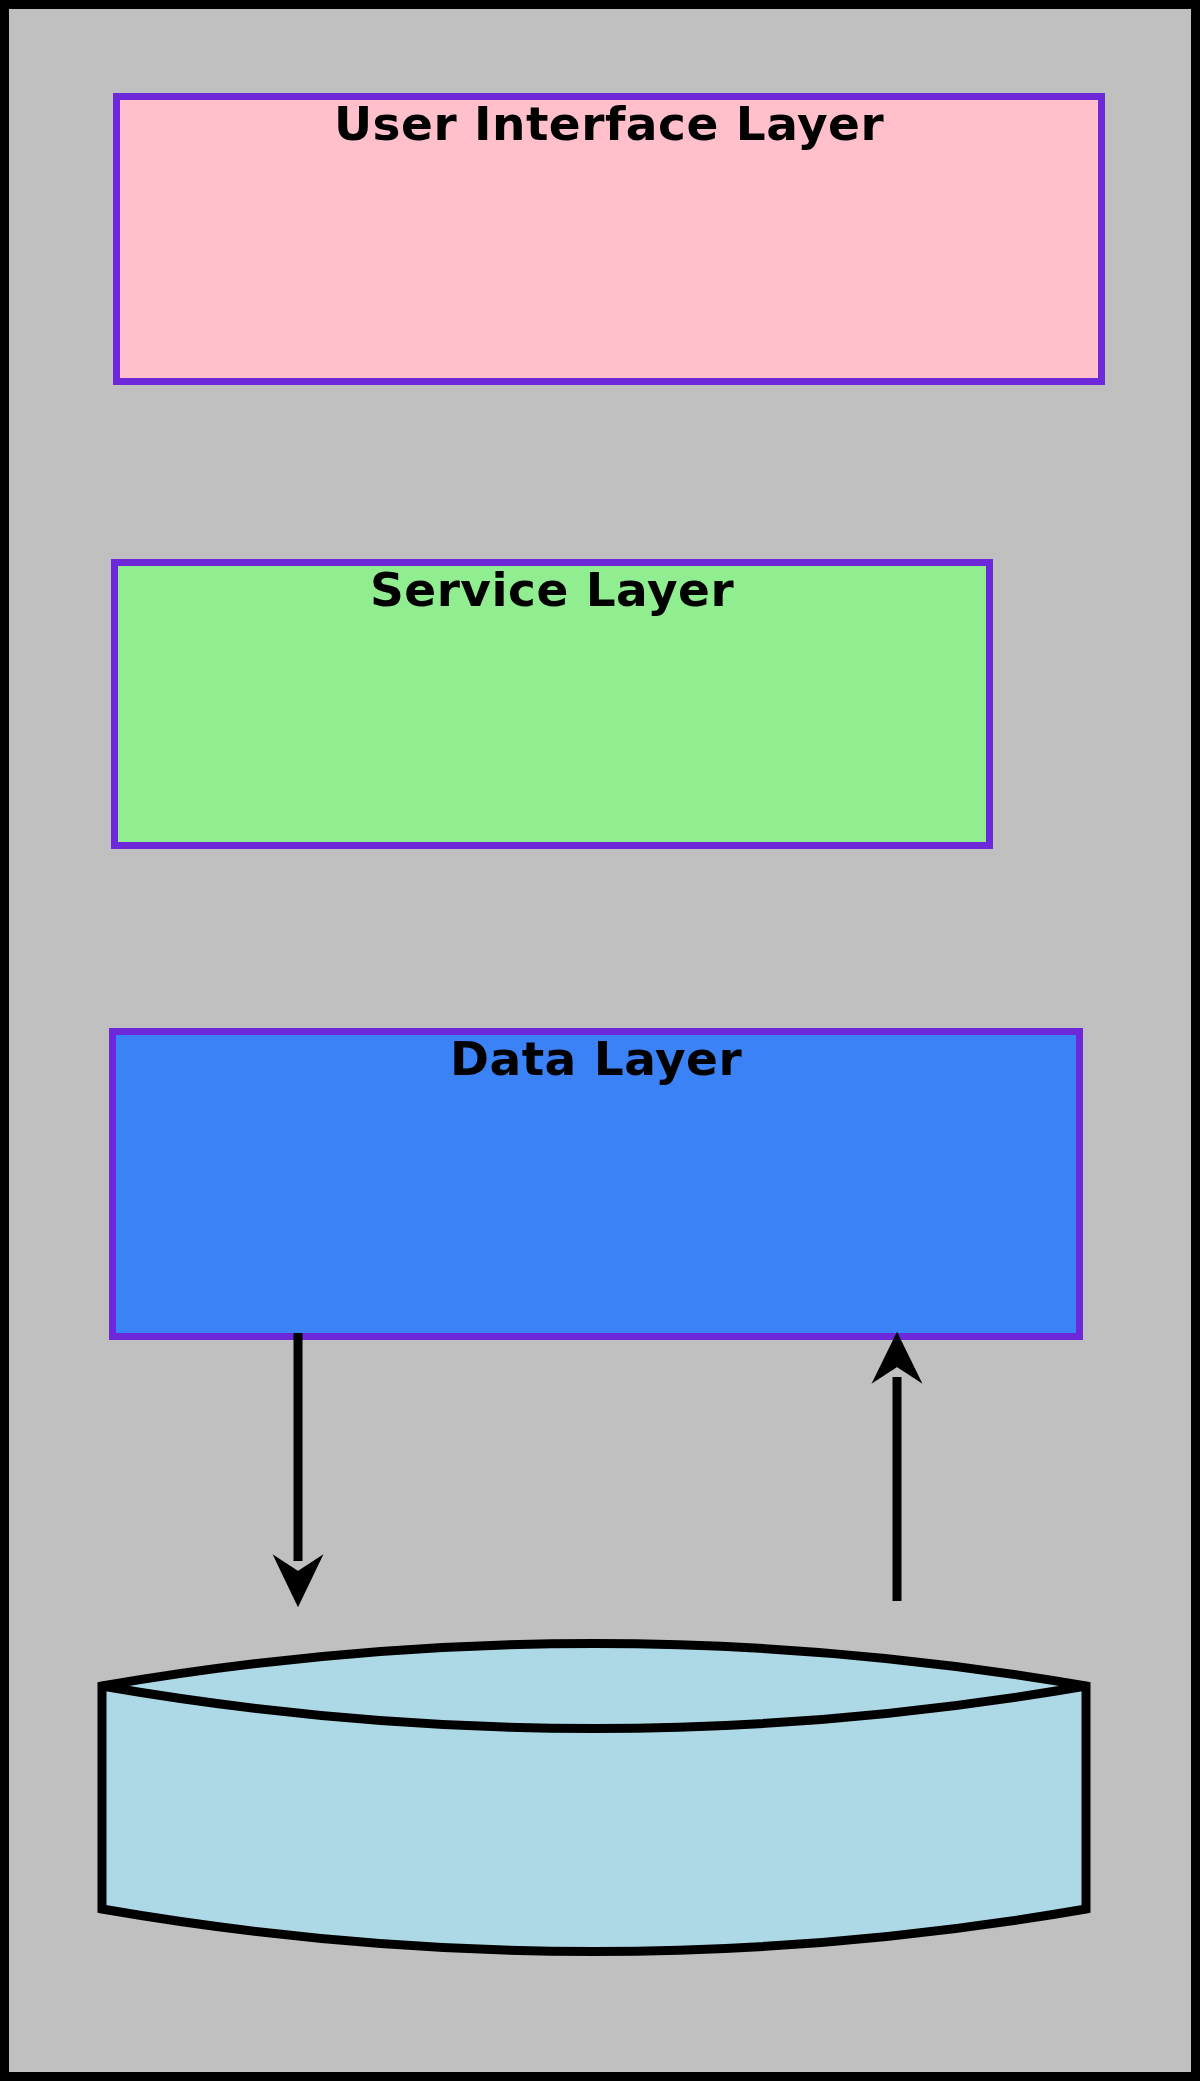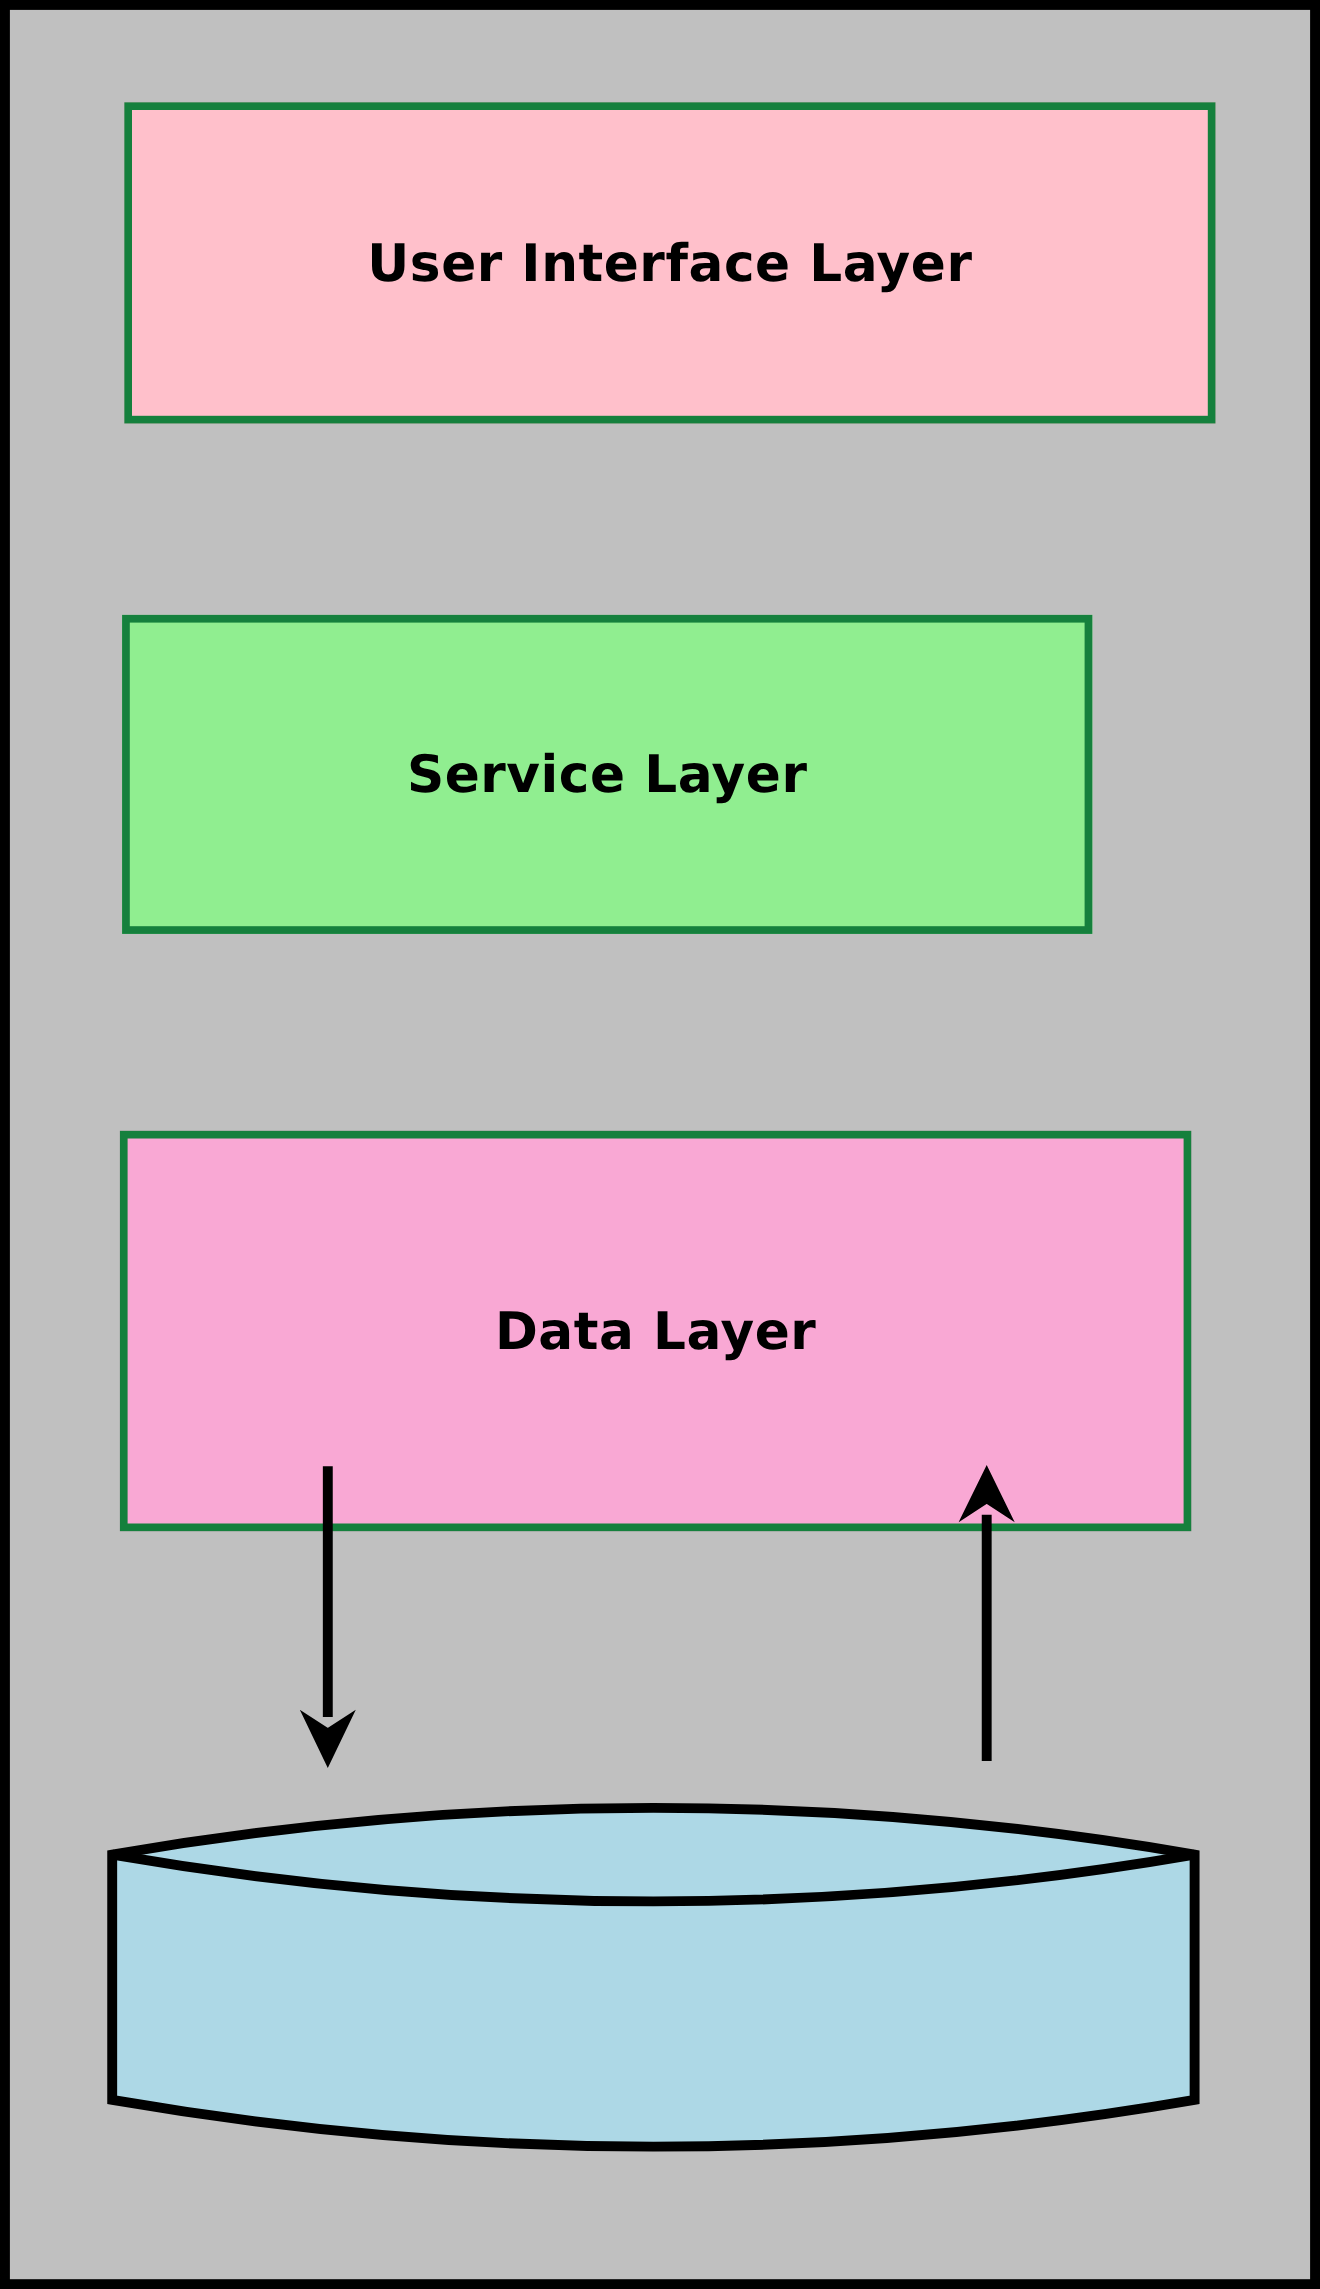--- a/index.html
+++ b/index.html
@@ -15,23 +15,23 @@
     width: 1200px;
     height: 2081px;
     background: #c0c0c0;
     box-sizing: border-box;
     border: 9px solid #000000;
     overflow: hidden;
   }
   .layer-box {
     position: absolute;
     box-sizing: border-box;
-    border: 7px solid #15803d;
+    border: 7px solid #6d28d9;
     display: flex;
-    align-items: center;
+    align-items: flex-start;
     justify-content: center;
   }
   .layer-label {
     font-family: "DejaVu Sans", sans-serif;
     font-weight: bold;
     font-size: 47px;
     color: #000000;
     letter-spacing: 0.5px;
     white-space: nowrap;
     line-height: 1;
@@ -47,22 +47,22 @@
     left: 102px;
     top: 550px;
     width: 882px;
     height: 290px;
     background: #90ee90;
   }
   #data-layer-box {
     left: 100px;
     top: 1019px;
     width: 974px;
-    height: 364px;
-    background: #f9a8d4;
+    height: 312px;
+    background: #3b82f6;
   }
   .arrow-svg {
     position: absolute;
     overflow: visible;
   }
   #arrow-down-wrap {
     left: 250px;
     top: 1320px;
     width: 90px;
     height: 290px;

